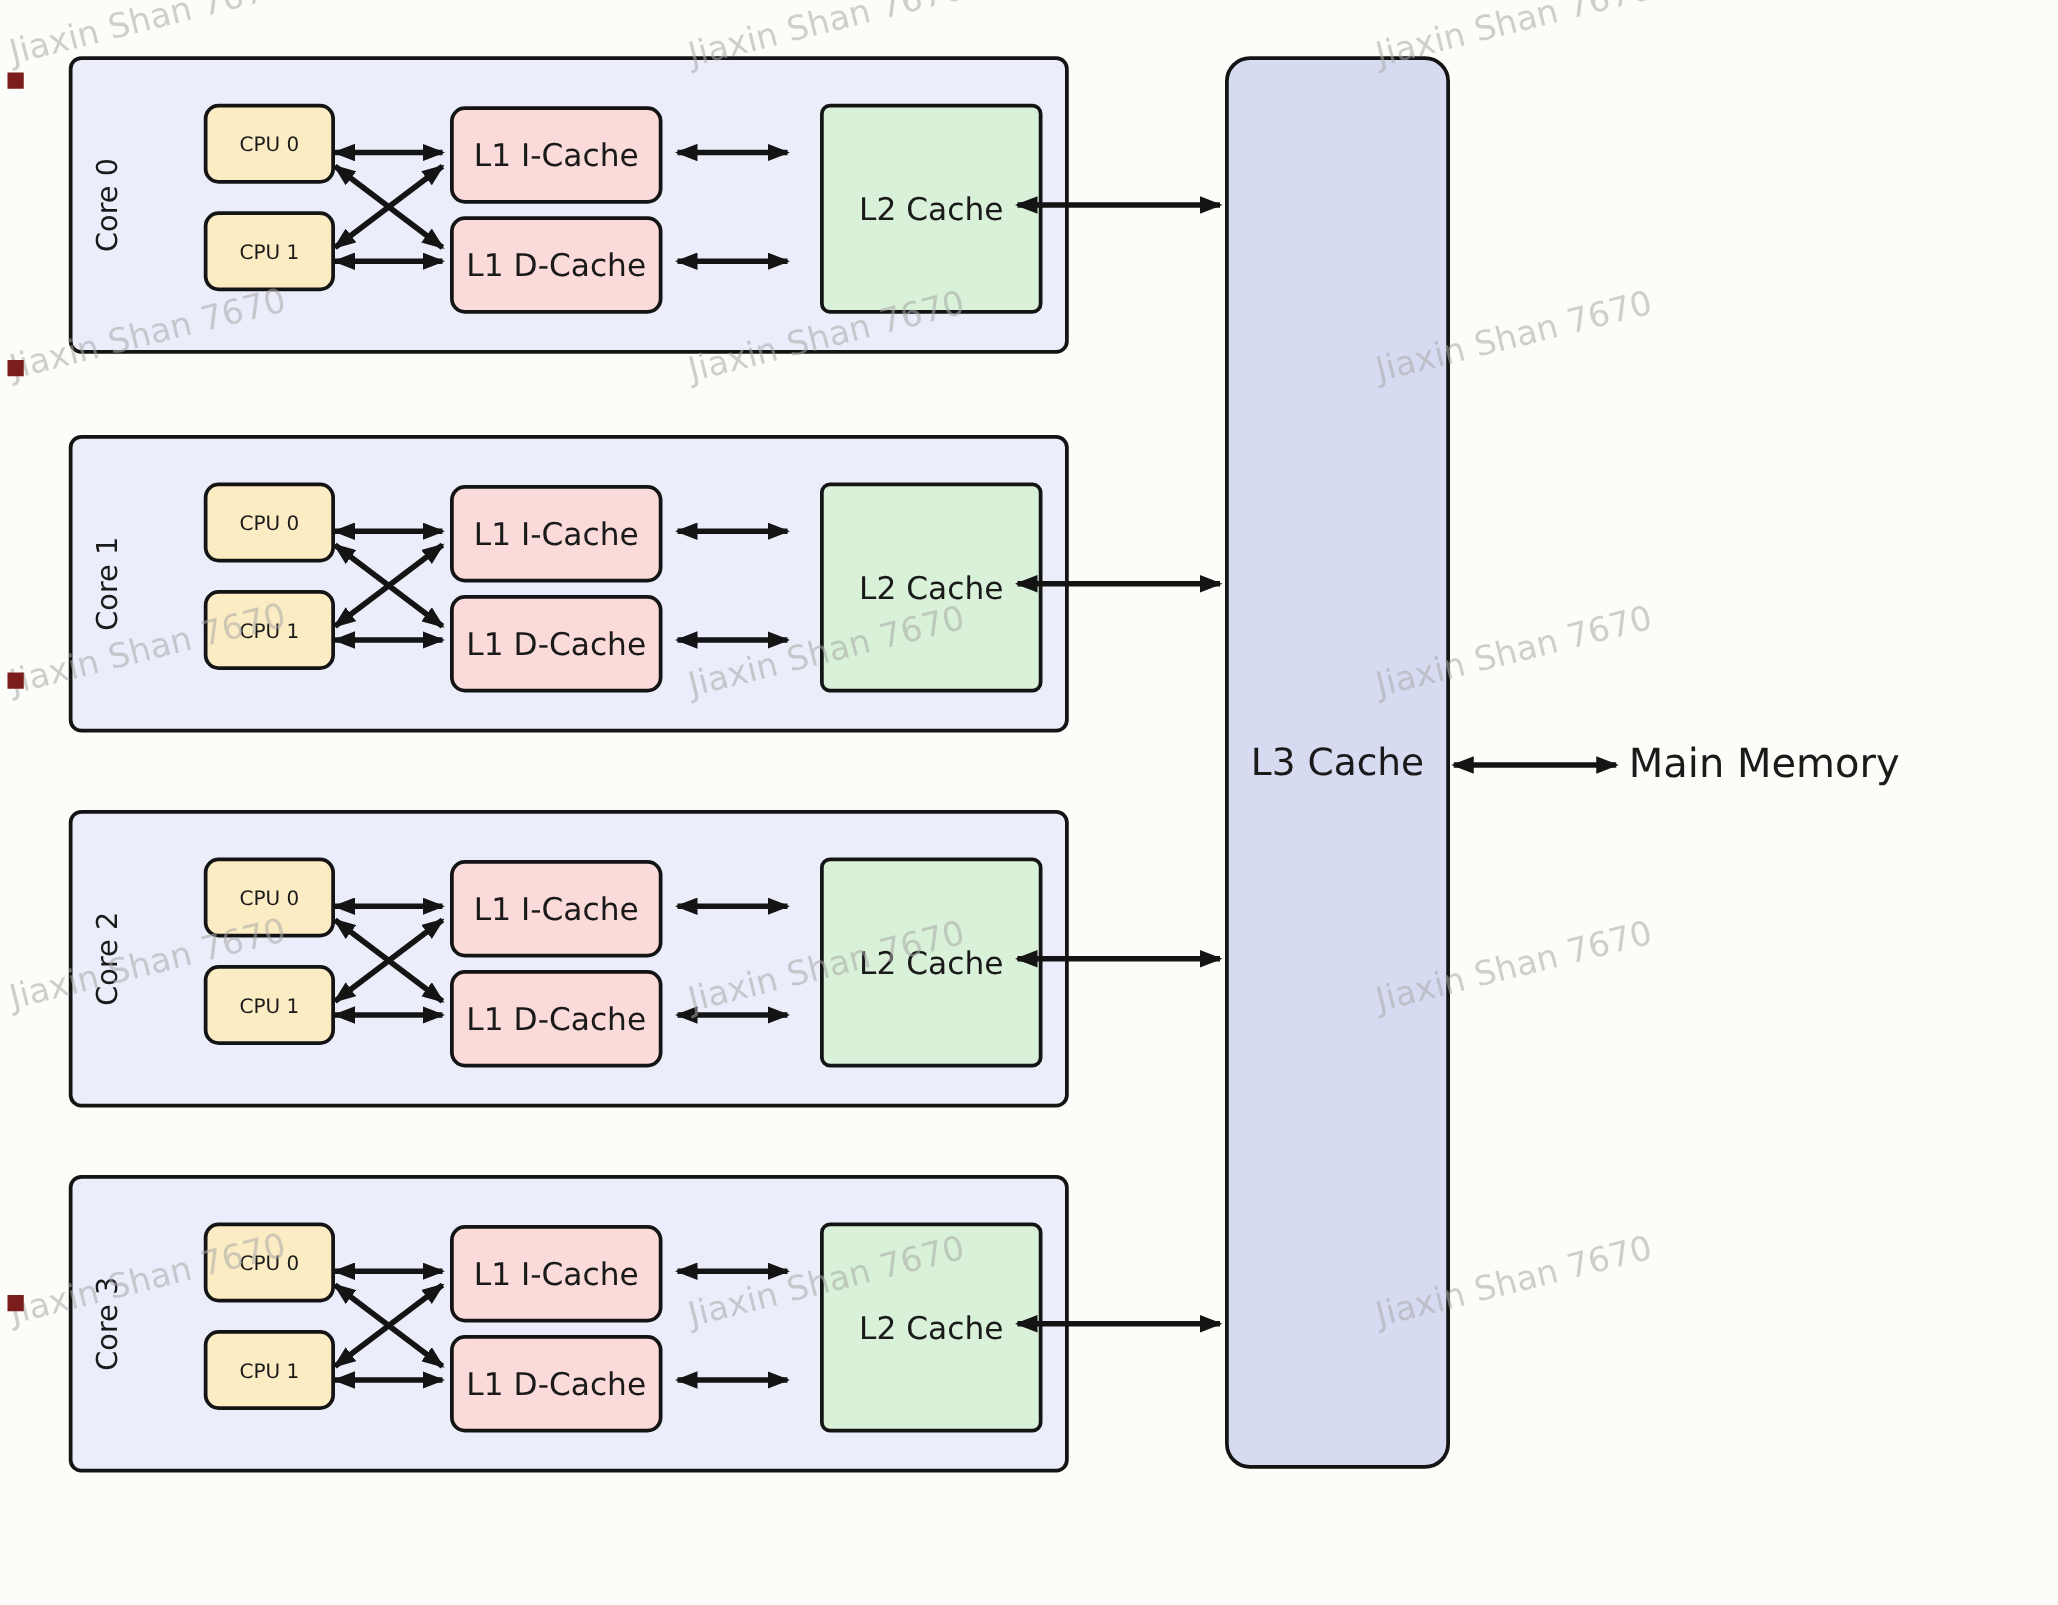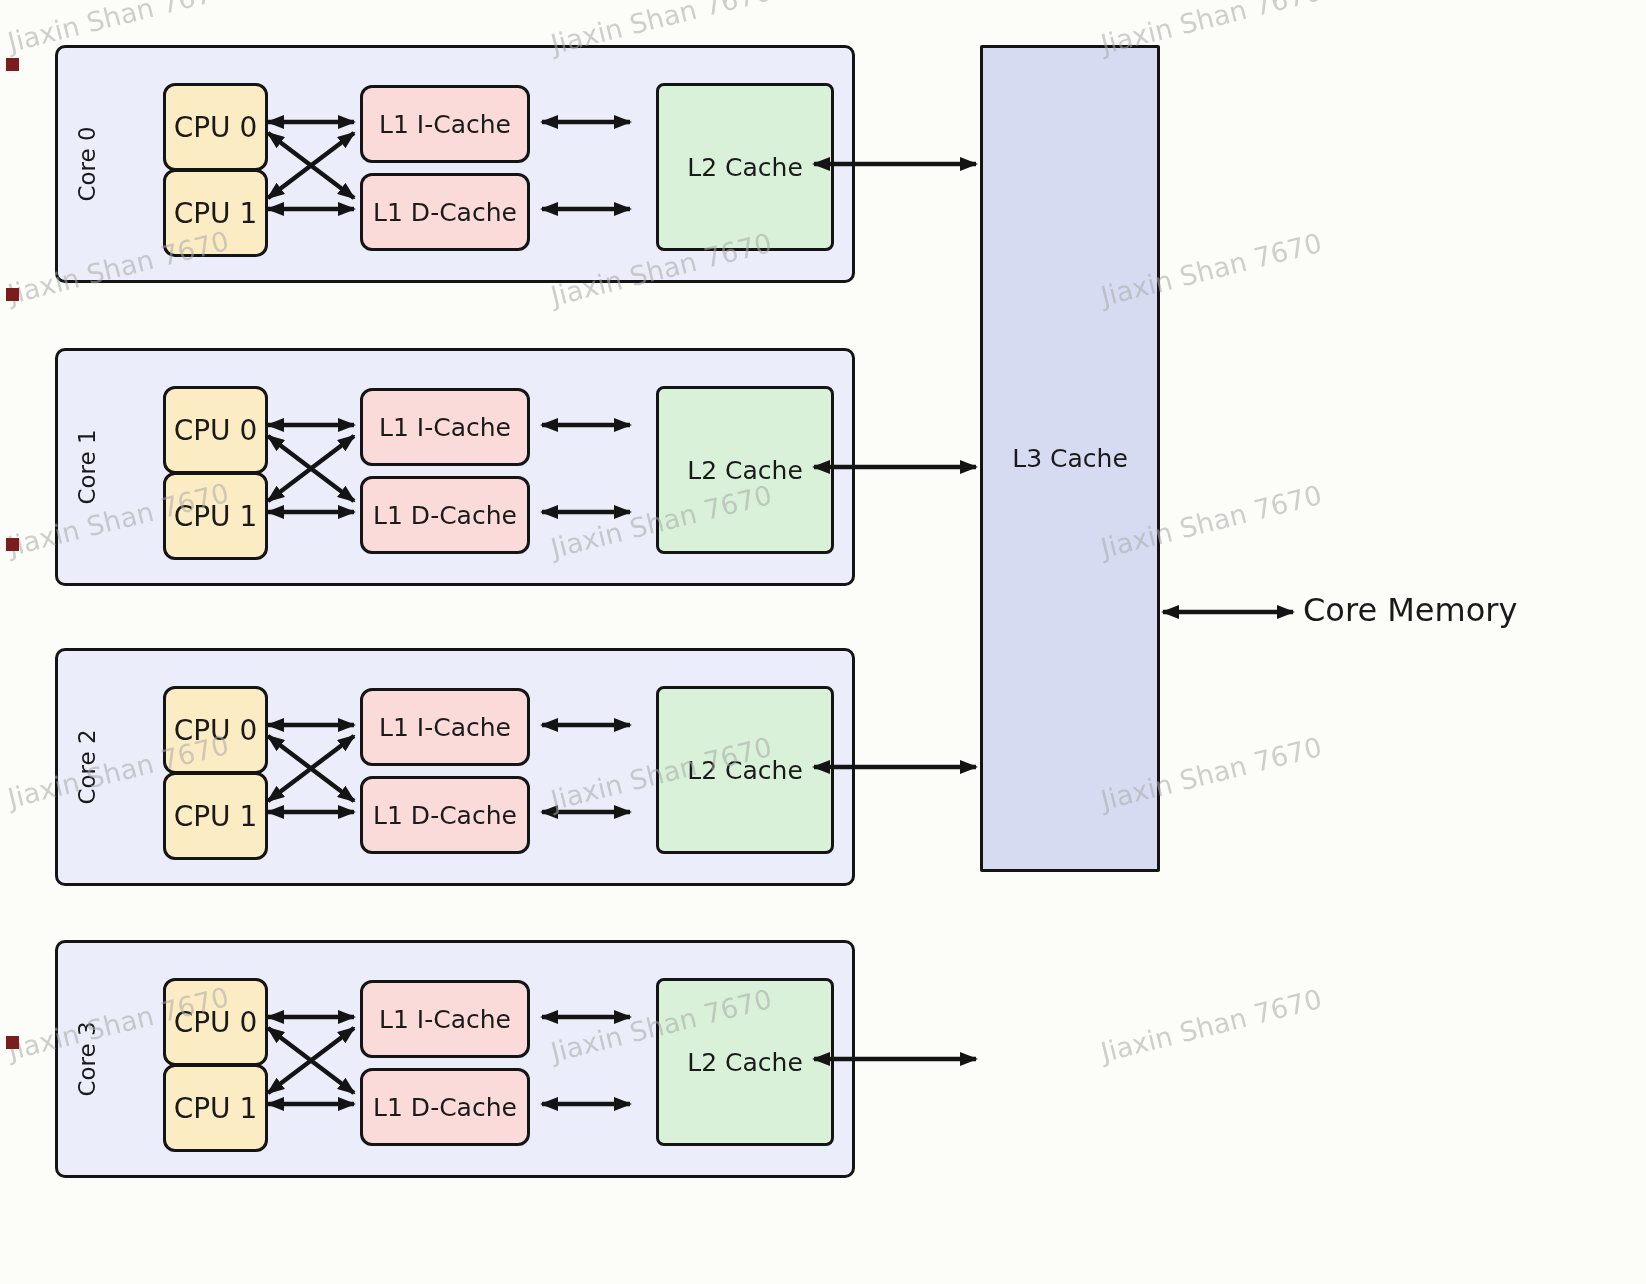--- a/index.html
+++ b/index.html
@@ -28,49 +28,49 @@
 
   .node {
     position: absolute;
     display: flex;
     align-items: center;
     justify-content: center;
     border: 3px solid var(--border, #141414);
     font-size: 25px;
     text-align: center;
   }
-  .cpu { width: 105px; height: 88px; background: var(--cpu-bg, #fcecc3); border-radius: 12px; font-size: 28px; }
+  .cpu { width: 105px; height: 64px; background: var(--cpu-bg, #fcecc3); border-radius: 12px; font-size: 16px; }
   .l1  { width: 170px; height: 78px;  background: var(--l1-bg, #fbdada); border-radius: 12px; }
   .l2  { width: 178px; height: 168px; background: var(--l2-bg, #d8f1d8); border-radius: 8px; margin-left: 20px; }
 
   .core-label {
     position: absolute;
     left: 6px; top: 0; bottom: 0;
     width: 46px;
     display: flex;
     align-items: center;
     justify-content: center;
   }
   .core-label span {
     transform: rotate(-90deg);
     white-space: nowrap;
     font-size: 23px;
   }
 
   .l3 {
     position: absolute;
     left: 980px; top: 45px;
-    width: 180px; height: 827px;
+    width: 180px; height: 1130px;
     background: var(--l3-bg, #d6dbf2);
     border: 3px solid var(--border, #141414);
-    border-radius: 2px;
+    border-radius: 20px;
     display: flex;
     align-items: center;
     justify-content: center;
-    font-size: 25px;
+    font-size: 30px;
     z-index: 2;
   }
 
   .main-memory {
     position: absolute;
     left: 1303px; top: 612px;
     transform: translateY(-54%);
     font-size: 32px;
     white-space: nowrap;
     z-index: 2;
@@ -199,21 +199,21 @@
     </div>
     <div class="node cpu" style="left:105px; top:35px;">CPU 0</div>
     <div class="node cpu" style="left:105px; top:121px;">CPU 1</div>
     <div class="node l1" style="left:302px; top:37px;">L1 I-Cache</div>
     <div class="node l1" style="left:302px; top:125px;">L1 D-Cache</div>
     <div class="node l2" style="left:578px; top:35px;">L2 Cache</div>
   </div>
 
   <div class="l3">L3 Cache</div>
 
-  <div class="main-memory">Core Memory</div>
+  <div class="main-memory">Main Memory</div>
 
   <div class="wm" style="left:5px;    top:0px;">Jiaxin Shan 7670</div>
   <div class="wm" style="left:548px;  top:2px;">Jiaxin Shan 7670</div>
   <div class="wm" style="left:1098px; top:2px;">Jiaxin Shan 7670</div>
   <div class="wm" style="left:5px;    top:252px;">Jiaxin Shan 7670</div>
   <div class="wm" style="left:548px;  top:254px;">Jiaxin Shan 7670</div>
   <div class="wm" style="left:1098px; top:254px;">Jiaxin Shan 7670</div>
   <div class="wm" style="left:5px;    top:504px;">Jiaxin Shan 7670</div>
   <div class="wm" style="left:548px;  top:506px;">Jiaxin Shan 7670</div>
   <div class="wm" style="left:1098px; top:506px;">Jiaxin Shan 7670</div>

